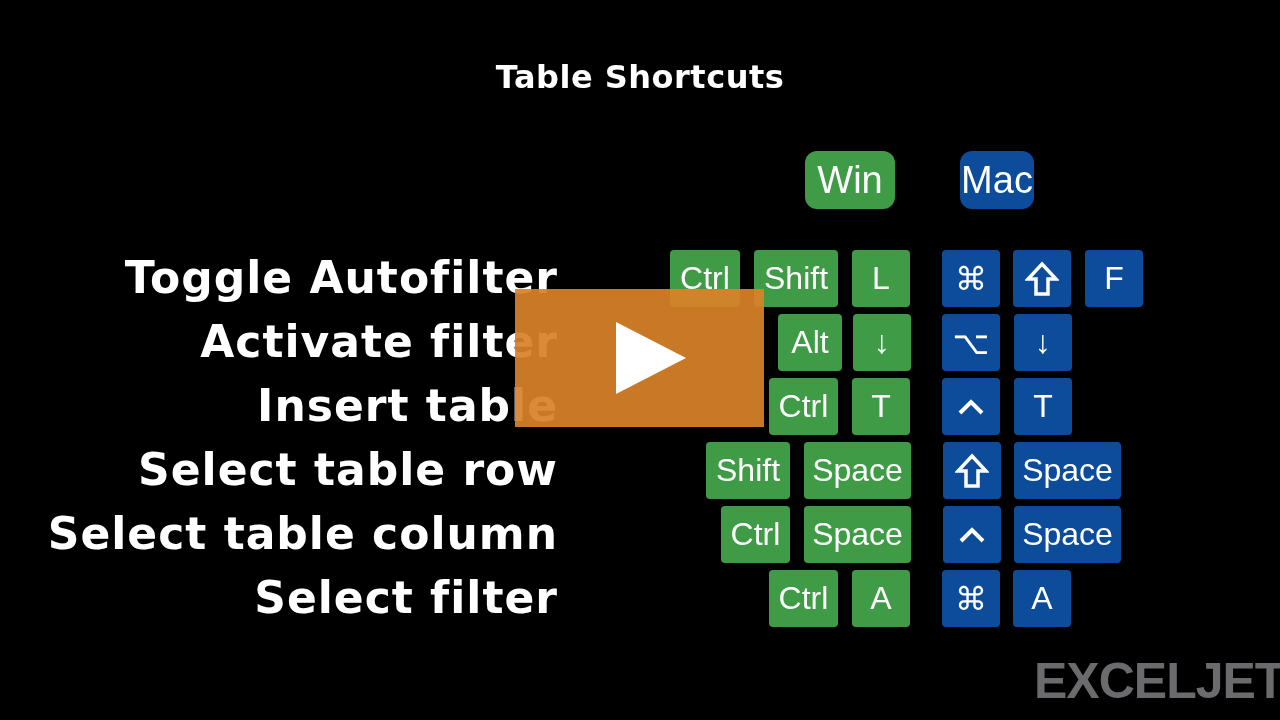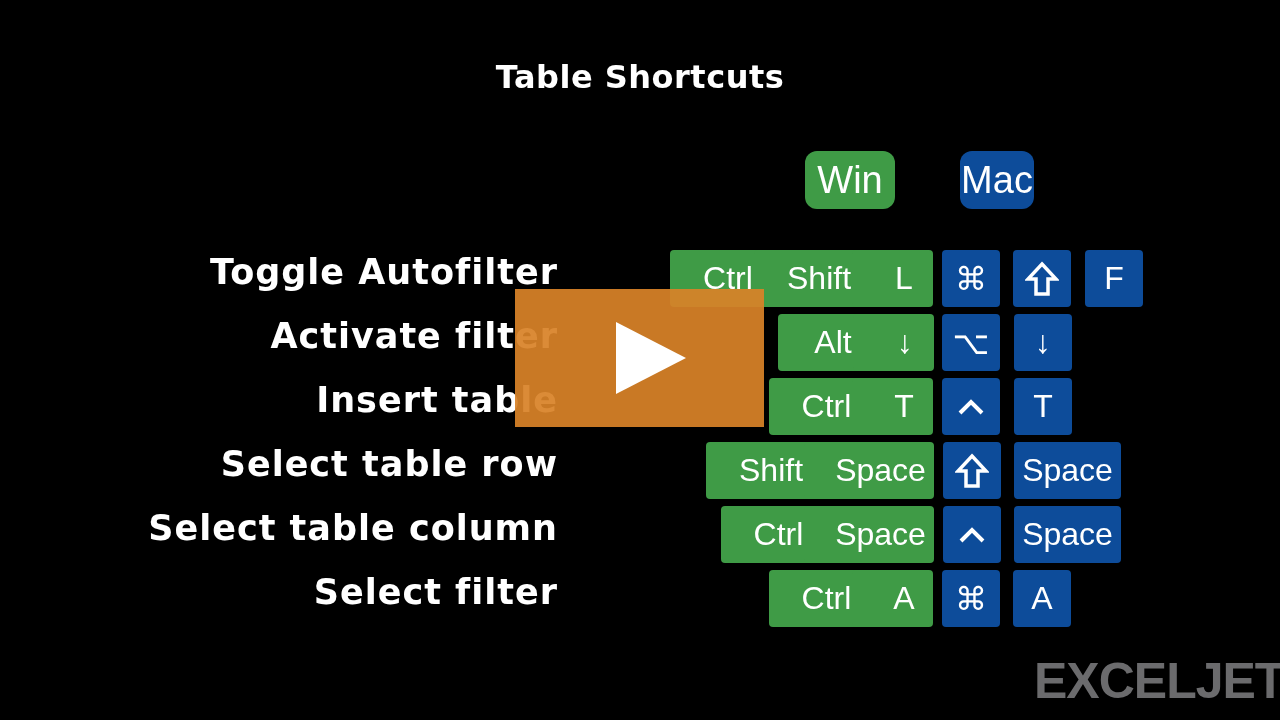--- a/index.html
+++ b/index.html
@@ -5,26 +5,26 @@
   html, body { margin:0; padding:0; }
   body { width:1280px; height:720px; background:#000; position:relative; overflow:hidden;
          font-family:"DejaVu Sans", sans-serif; color:#fff; }
   .title { position:absolute; top:58px; left:0; width:1280px; text-align:center;
            font-size:32px; font-weight:bold; letter-spacing:0.5px; }
   .hdr { position:absolute; top:151px; height:58px; border-radius:12px;
          font-family:"Liberation Sans", sans-serif; font-size:38px; color:#fff;
          display:flex; align-items:center; justify-content:center; }
   .hdr.win { left:805px; width:90px; background:#3f9b46; }
   .hdr.mac { left:960px; width:74px; background:#0d4c9a; }
-  .label { position:absolute; right:722px; font-size:35px; font-weight:bold;
+  .label { position:absolute; right:722px; font-size:44px; font-weight:bold;
            white-space:nowrap; letter-spacing:1px; }
   .key { position:absolute; height:57px; border-radius:4px; color:#fff;
          font-family:"Liberation Sans", sans-serif; font-size:32px;
          display:flex; align-items:center; justify-content:center; }
-  .key.g { background:#3f9b46;padding-left:23px; }
+  .key.g { background:#3f9b46; }
   .key.b { background:#0d4c9a; }
   .key svg { display:block; }
   .overlay { position:absolute; left:515px; top:289px; width:249px; height:138px;
              background:rgba(216,130,40,0.93); }
   .play { position:absolute; left:616px; top:322px; width:0; height:0;
           border-top:36px solid transparent; border-bottom:36px solid transparent;
           border-left:70px solid #fff; }
   .logo { position:absolute; left:1003px; top:657px; height:48px; display:flex; align-items:center; }
   .logo-text { font-family:"Liberation Sans", sans-serif; font-weight:bold; font-size:50px;
                color:#6b6b6d; letter-spacing:-1px; line-height:48px;margin-left:31px; }

